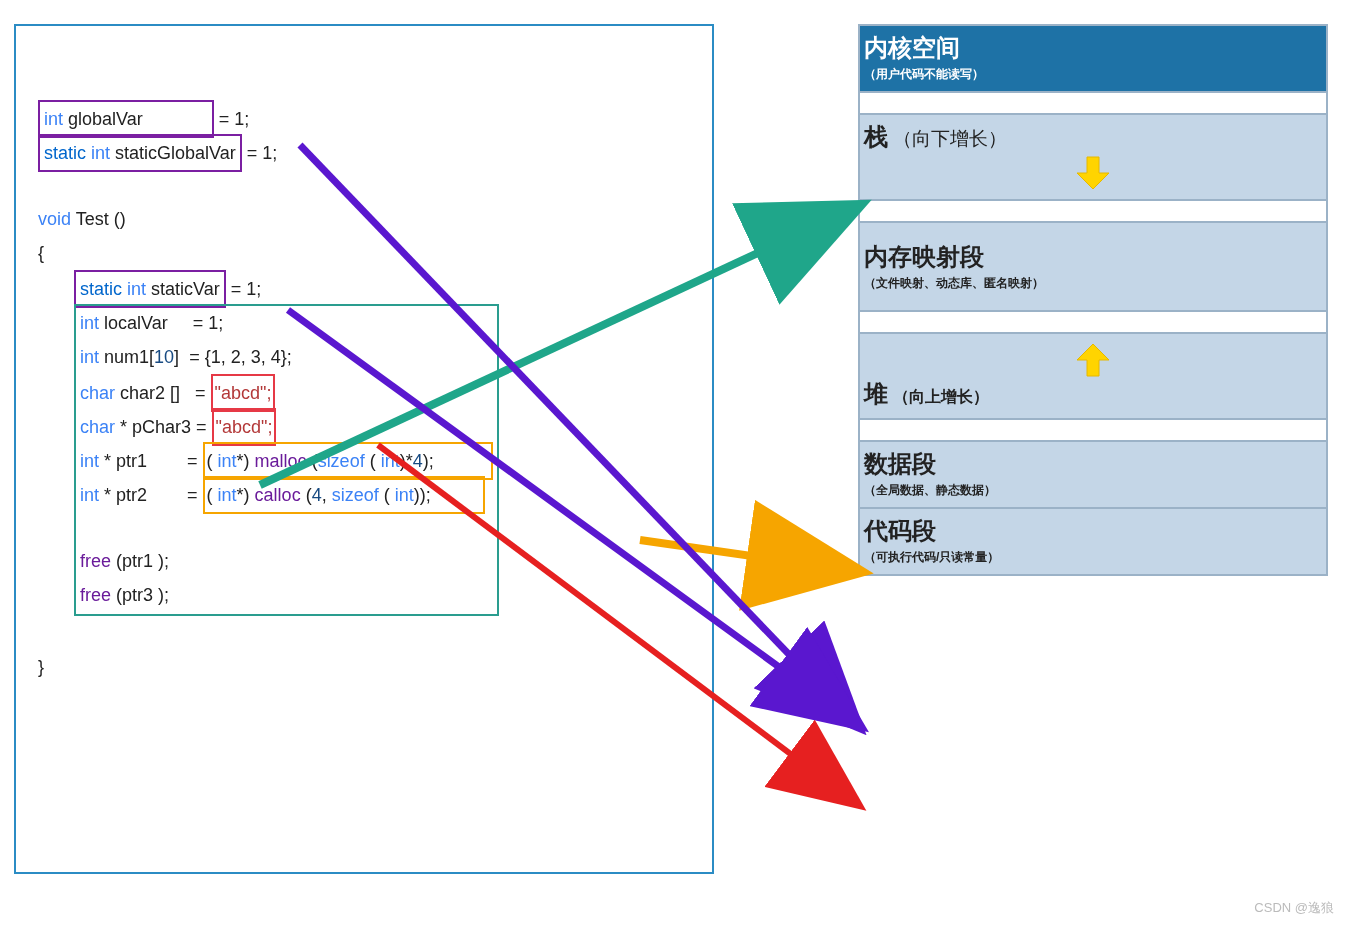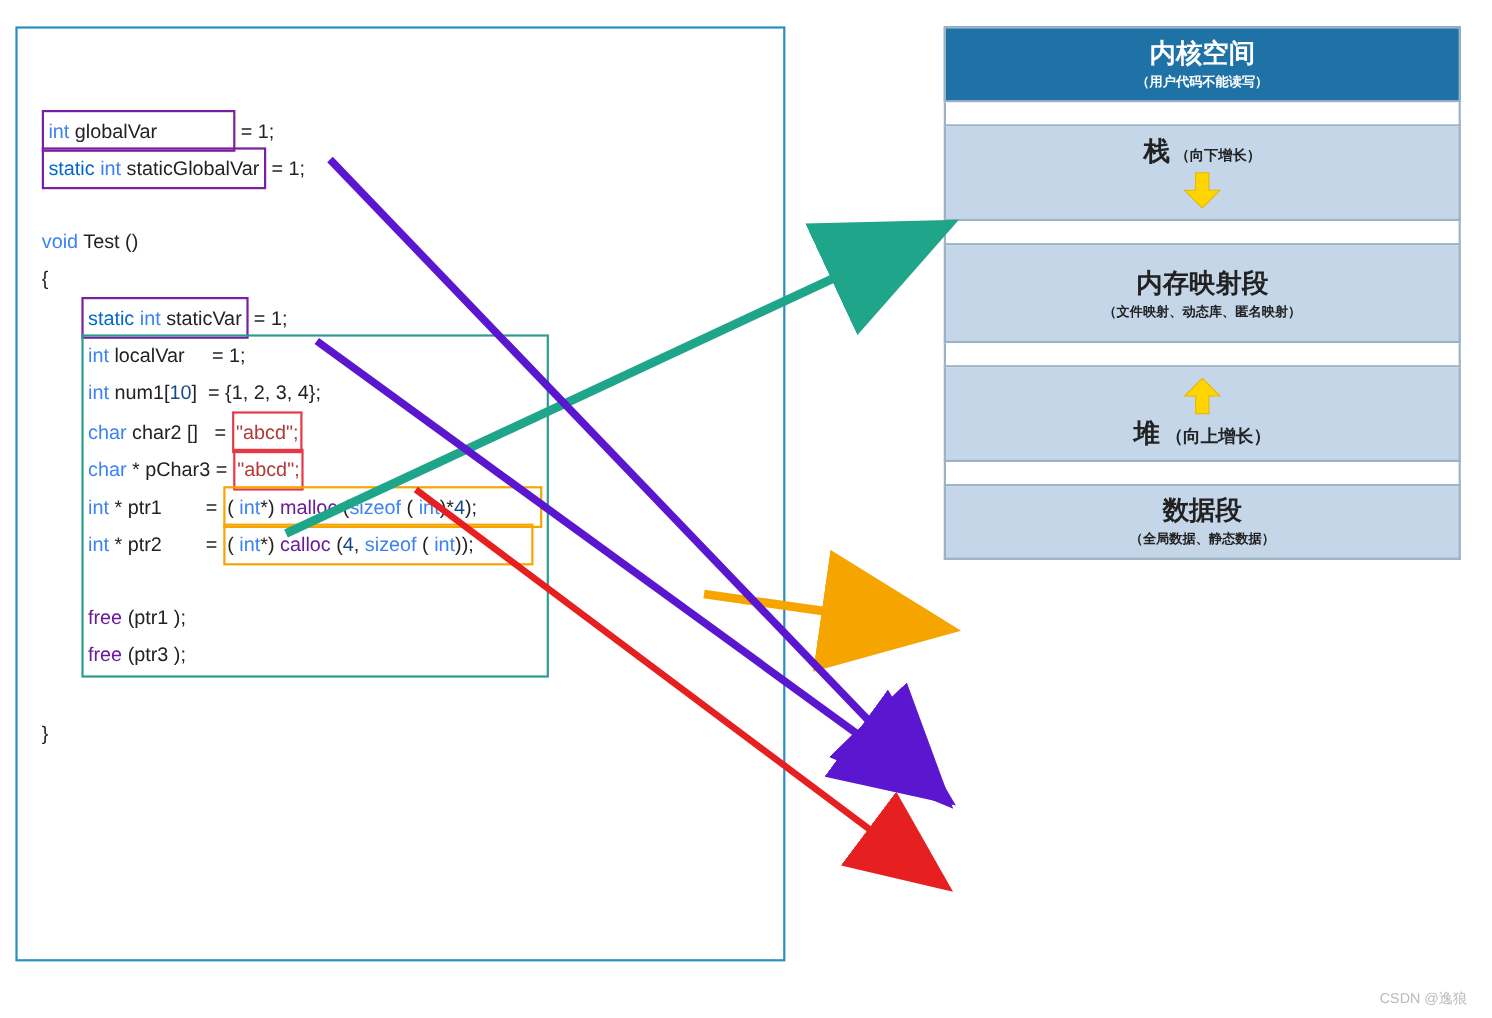--- a/index.html
+++ b/index.html
@@ -14,21 +14,21 @@
   .fn{color:#6a1b9a}
   .str{color:#b33838}
   .inner{padding-left:36px}
   .box-purple{border:2px solid #7b1fa2;display:inline-block;padding:0 4px}
   .box-purple-sm{border:2px solid #7b1fa2;display:inline-block;padding:0 4px}
   .box-teal{border:2px solid #2a9d8f;display:inline-block;padding:0 4px 2px 4px}
   .box-red{border:2px solid #e63946;display:inline-block;padding:0 2px}
   .box-orange{border:2px solid #f6a500;display:inline-block;padding:0 2px}
 
   .mem{position:absolute;left:858px;top:24px;width:470px}
-  .cell{border:2px solid #9bb2c7;border-top:none;text-align:center;padding:6px 4px 8px 4px;background:#c4d6e7}
+  .cell{border:2px solid #9bb2c7;border-top:none;padding:6px 4px 8px 4px;background:#c4d6e7}
   .cell:first-child{border-top:2px solid #9bb2c7}
   .cell.blank{background:#fff;height:20px;padding:0}
   .cell.kernel{background:#1e72a6;color:#fff}
   .cell h3{margin:0;font-size:24px;font-weight:bold}
   .cell p{margin:2px 0 0 0;font-size:12px;font-weight:bold}
   .arrow-icon{display:block;margin:2px auto 0 auto}
 
   svg.overlay{position:absolute;left:0;top:0;width:1356px;height:925px;pointer-events:none}
   .watermark{position:absolute;right:22px;bottom:8px;color:#bbb;font-size:13px}
 </style>
@@ -39,21 +39,21 @@
 
   <div class="mem">
     <div class="cell kernel">
       <h3>内核空间</h3>
       <p>（用户代码不能读写）</p>
     </div>
     <div class="cell blank"></div>
     <div class="cell">
       <div style="display:inline-block">
         <span style="font-size:24px;font-weight:bold">栈</span>
-        <span style="font-size:13px;font-weight:bold">（向下增长）</span>
+        <span style="font-size:19px;font-weight:normal">（向下增长）</span>
       </div>
       <svg class="arrow-icon" width="40" height="36">
         <path d="M14 2 h12 v16 h10 L20 34 L4 18 h10 Z" fill="#ffd400" stroke="#e6b800" stroke-width="1"></path>
       </svg>
     </div>
     <div class="cell blank"></div>
     <div class="cell" style="padding-top:18px;padding-bottom:18px">
       <h3>内存映射段</h3>
       <p>（文件映射、动态库、匿名映射）</p>
     </div>
@@ -64,20 +64,24 @@
       </svg>
       <div style="display:inline-block">
         <span style="font-size:24px;font-weight:bold">堆</span>
         <span style="font-size:16px;font-weight:bold">（向上增长）</span>
       </div>
     </div>
     <div class="cell blank"></div>
     <div class="cell">
       <h3>数据段</h3>
       <p>（全局数据、静态数据）</p>
+    </div>
+    <div class="cell">
+      <h3>代码段</h3>
+      <p>（可执行代码/只读常量）</p>
     </div>
   </div>
 
   <div class="code-panel">
     <div style="height:56px"></div>
     <div class="row">
       <span class="box-purple">
         <span class="kw">int</span> <span class="ident">globalVar</span>&nbsp;&nbsp;&nbsp;&nbsp;&nbsp;&nbsp;&nbsp;&nbsp;&nbsp;&nbsp;&nbsp;&nbsp;&nbsp;
       </span><span class="op"> = 1;</span>
     </div>

